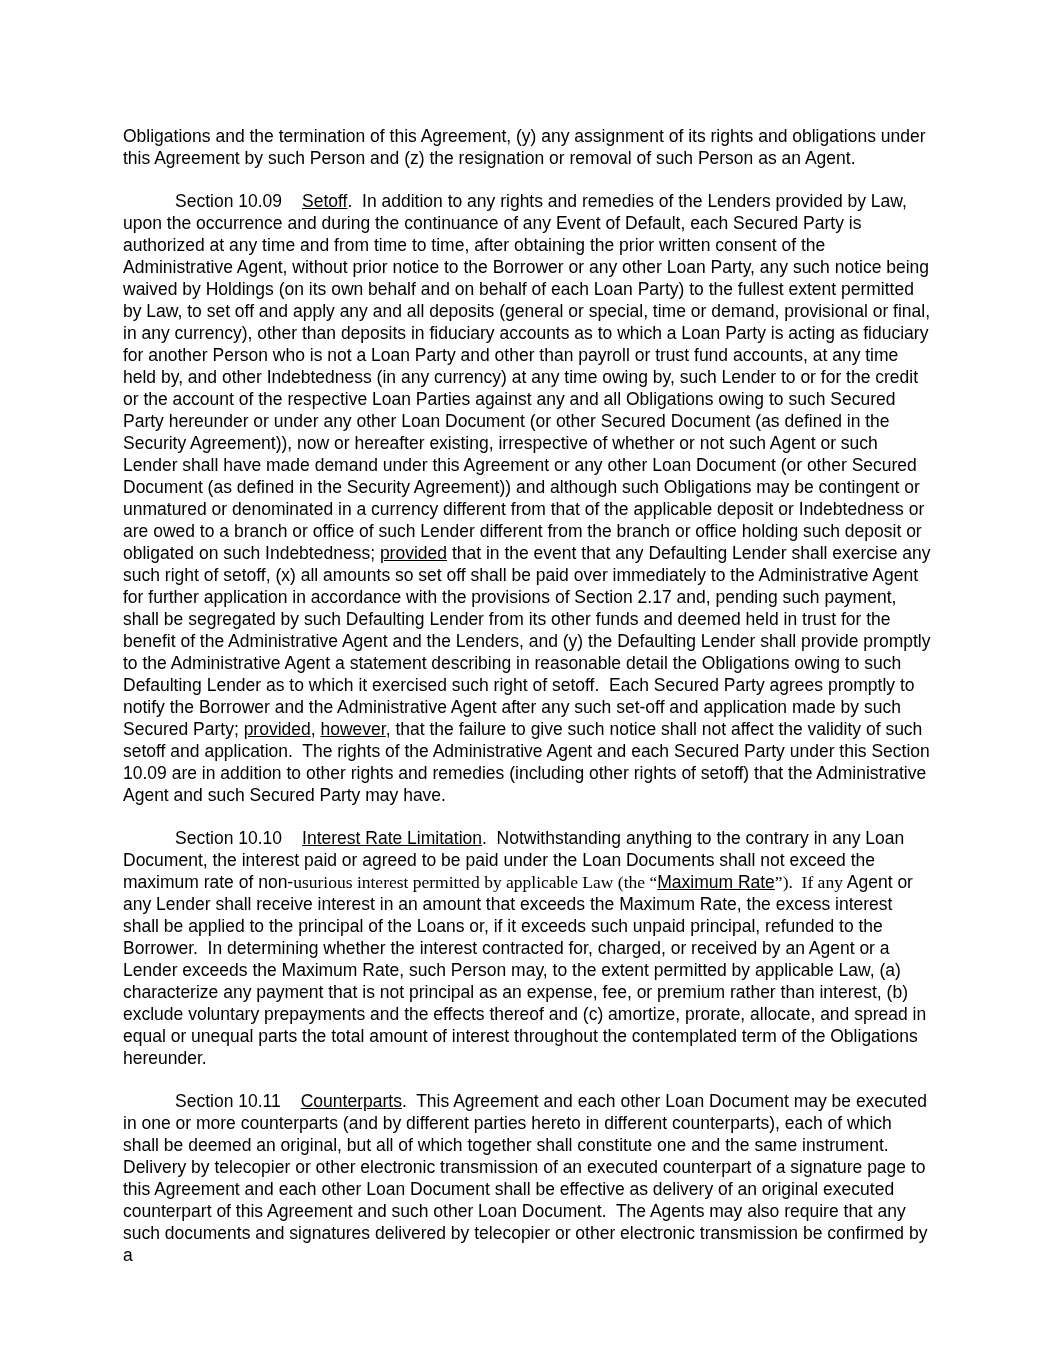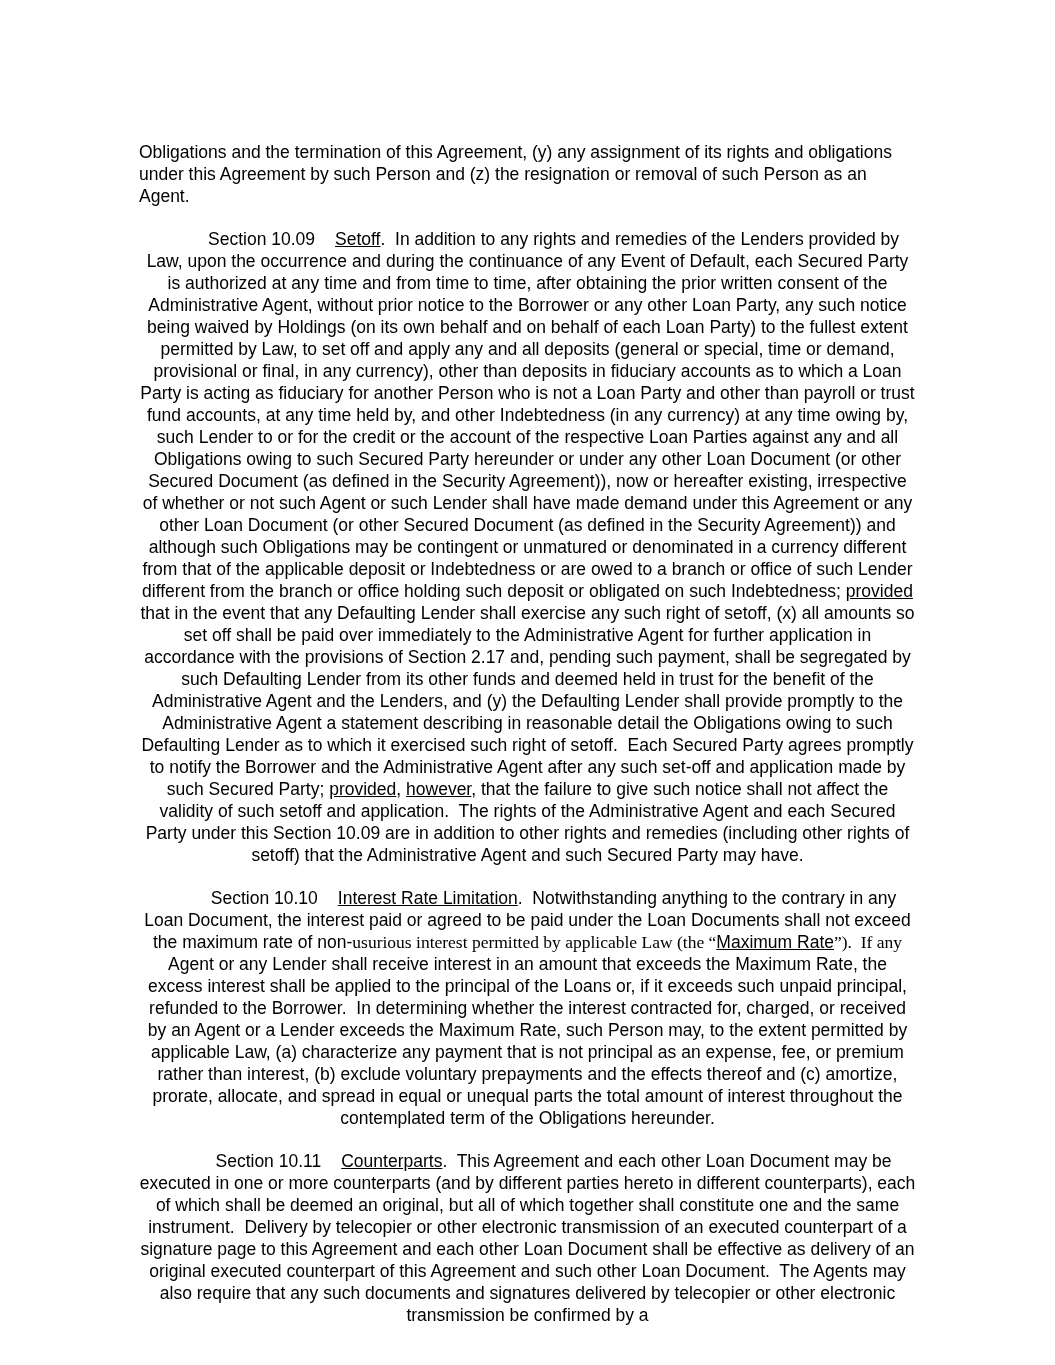--- a/index.html
+++ b/index.html
@@ -18,29 +18,28 @@
   }
   .text-block {
     position: absolute;
     left: 123px;
     top: 125px;
     width: 809px;
     font-size: 17.5px;
     line-height: 22px;
   }
   .para {
-    margin: 16px;
+    margin: 0;
     white-space: pre-wrap;
   }
   .para + .para {
     margin-top: 21px;
   }
   .para.indent {
     text-indent: 52px;
-    text-align: center;
   }
   .run.u {
     text-decoration: underline;
   }
   .run.serif {
     font-family: Liberation Serif, serif;
   }
   .tabspace {
     display: inline-block;
     width: 20px;

